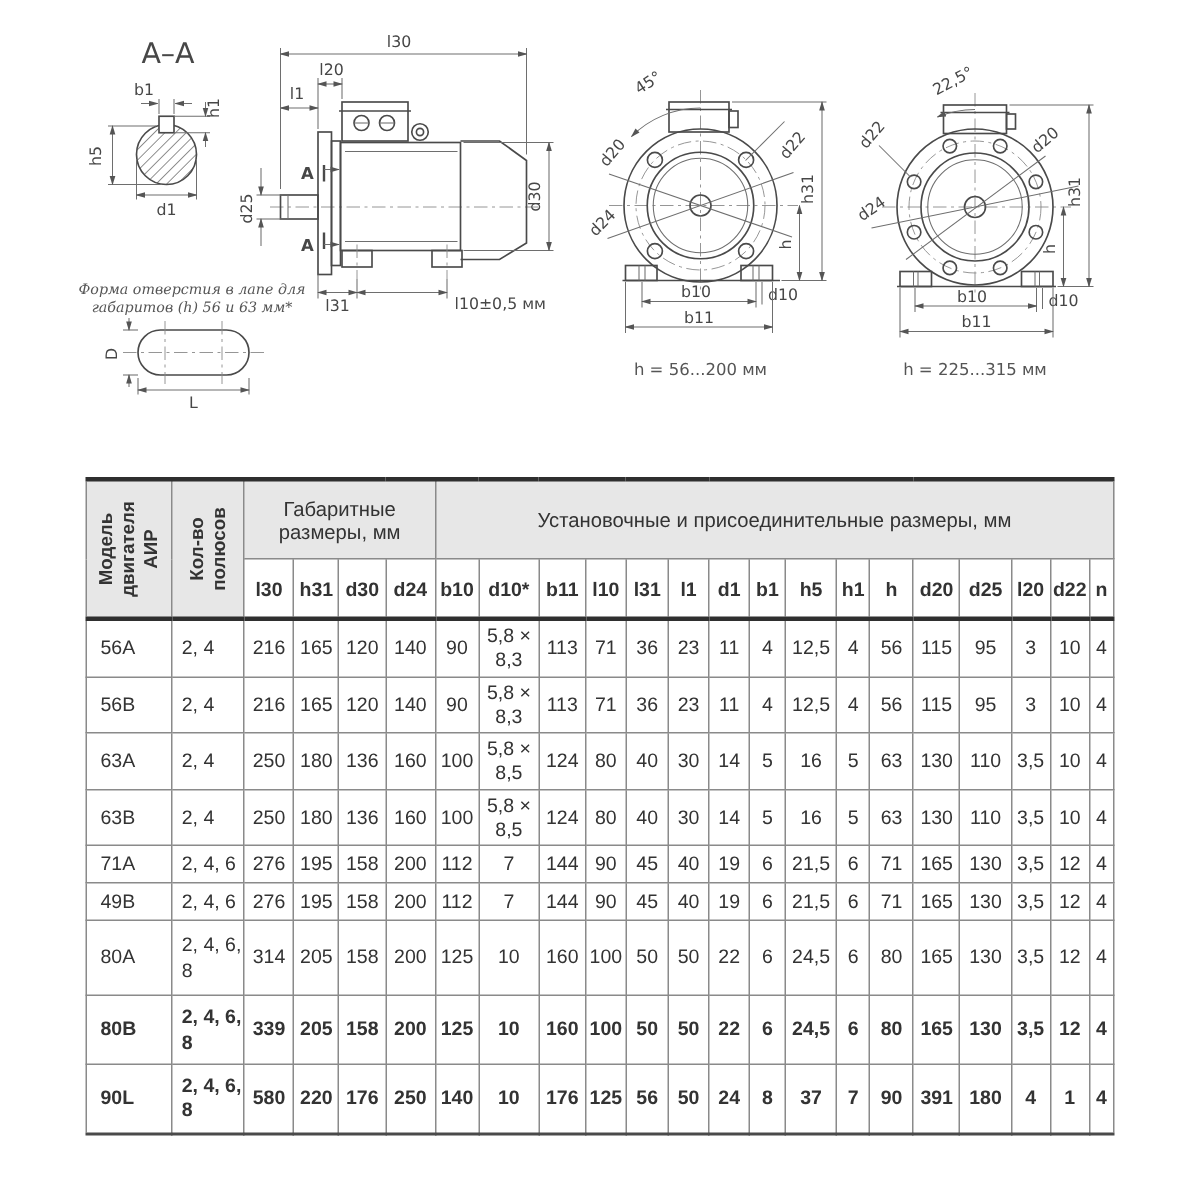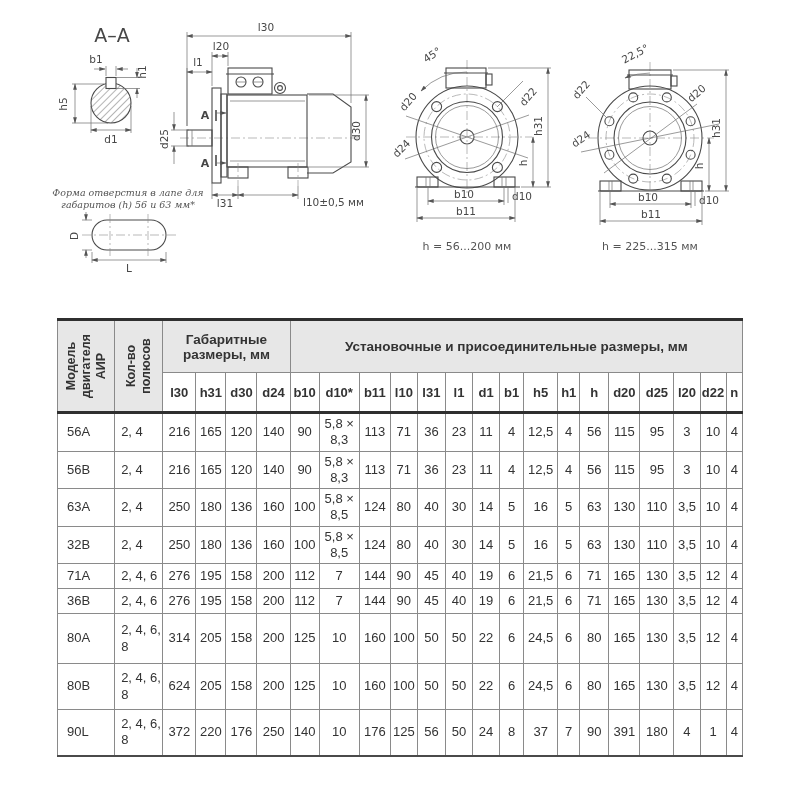--- a/index.html
+++ b/index.html
@@ -15,31 +15,31 @@
   .cap{font:11px "DejaVu Sans",sans-serif;fill:#555;}
   .scr{font:italic 9.5px "DejaVu Serif",serif;fill:#555;}
   .ttl{font:19px "DejaVu Sans",sans-serif;fill:#474747;}
   .amark{font:11px "DejaVu Sans",sans-serif;fill:#474747;font-weight:bold;}
   
   .tblwrap{margin:6px 0 0 57px;}
   table{border-collapse:collapse;table-layout:fixed;width:686px;border-top:3px solid #2f2f2f;border-bottom:2px solid #4a4a4a;}
   th,td{border:1px solid #8a8a8a;font-size:13px;color:#333;vertical-align:middle;}
   thead th{background:#fff;}
   .model-th,.poles-th{background:#e7e7e7;border-bottom:3px solid #2f2f2f;}
-  .group-th{background:#e7e7e7;font-weight:700;font-size:13.5px;padding:6px 2px;}
+  .group-th{background:#e7e7e7;font-weight:400;font-size:13.5px;padding:6px 2px;}
   .sub-th{font-weight:700;padding:8px 1px;text-align:center;border-bottom:3px solid #2f2f2f;background:#fff;}
   .rot-wrap{position:relative;height:88px;}
   .rot{position:absolute;top:50%;left:50%;transform:translate(-50%,-50%) rotate(-90deg);width:86px;text-align:center;font-weight:700;font-size:12.5px;line-height:1.2;color:#333;}
   td{text-align:center;padding:2px 1px;line-height:1.25;}
   td.model-cell{text-align:left;padding-left:9px;}
   td.poles-cell{text-align:left;padding-left:6px;margin-left:24px;}
   tbody tr:nth-child(-n+4){height:35px;}
   tbody tr:nth-child(5),tbody tr:nth-child(6){height:25px;}
   tbody tr:nth-child(7){height:50px;}
-  tbody tr:nth-child(8),tbody tr:nth-child(9){height:46px;}
+  tbody tr:nth-child(8),tbody tr:nth-child(9){height:46px;font-weight:bold;}
 </style>
 </head>
 <body>
 
 <svg class="drawings" width="800" height="312" viewBox="0 0 800 312">
   <defs>
     <pattern id="hatch" patternUnits="userSpaceOnUse" width="5" height="5" patternTransform="rotate(45)">
       <line x1="0" y1="0" x2="0" y2="5" stroke="#5a5a5a" stroke-width="0.9"></line>
     </pattern>
     <marker id="arr" viewBox="0 0 10 6" refX="9" refY="3" markerWidth="9" markerHeight="6" orient="auto-start-reverse">
@@ -405,21 +405,21 @@
           <td>16</td>
           <td>5</td>
           <td>63</td>
           <td>130</td>
           <td>110</td>
           <td>3,5</td>
           <td>10</td>
           <td>4</td>
         </tr>
         <tr>
-          <td class="model-cell">32B</td>
+          <td class="model-cell">63B</td>
           <td class="poles-cell">2, 4</td>
           <td>250</td>
           <td>180</td>
           <td>136</td>
           <td>160</td>
           <td>100</td>
           <td>5,8 × 8,5</td>
           <td>124</td>
           <td>80</td>
           <td>40</td>
@@ -453,21 +453,21 @@
           <td>21,5</td>
           <td>6</td>
           <td>71</td>
           <td>165</td>
           <td>130</td>
           <td>3,5</td>
           <td>12</td>
           <td>4</td>
         </tr>
         <tr>
-          <td class="model-cell">36B</td>
+          <td class="model-cell">49B</td>
           <td class="poles-cell">2, 4, 6</td>
           <td>276</td>
           <td>195</td>
           <td>158</td>
           <td>200</td>
           <td>112</td>
           <td>7</td>
           <td>144</td>
           <td>90</td>
           <td>45</td>
@@ -503,21 +503,21 @@
           <td>80</td>
           <td>165</td>
           <td>130</td>
           <td>3,5</td>
           <td>12</td>
           <td>4</td>
         </tr>
         <tr>
           <td class="model-cell">80B</td>
           <td class="poles-cell">2, 4, 6, 8</td>
-          <td>624</td>
+          <td>339</td>
           <td>205</td>
           <td>158</td>
           <td>200</td>
           <td>125</td>
           <td>10</td>
           <td>160</td>
           <td>100</td>
           <td>50</td>
           <td>50</td>
           <td>22</td>
@@ -527,21 +527,21 @@
           <td>80</td>
           <td>165</td>
           <td>130</td>
           <td>3,5</td>
           <td>12</td>
           <td>4</td>
         </tr>
         <tr>
           <td class="model-cell">90L</td>
           <td class="poles-cell">2, 4, 6, 8</td>
-          <td>372</td>
+          <td>580</td>
           <td>220</td>
           <td>176</td>
           <td>250</td>
           <td>140</td>
           <td>10</td>
           <td>176</td>
           <td>125</td>
           <td>56</td>
           <td>50</td>
           <td>24</td>

